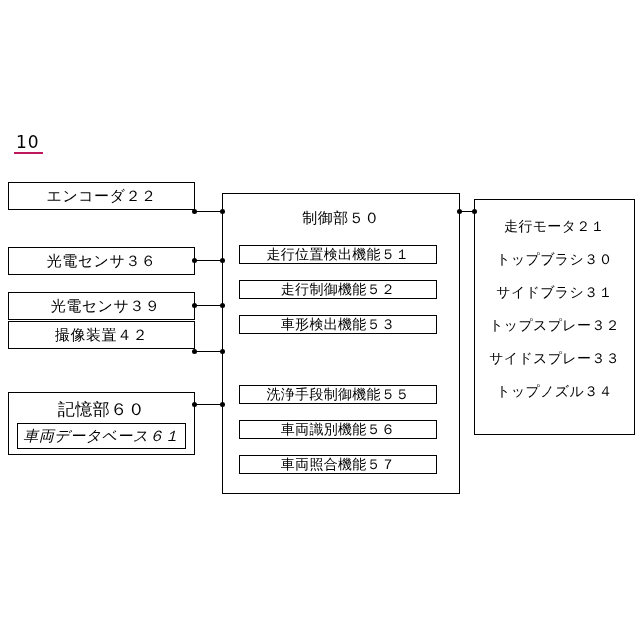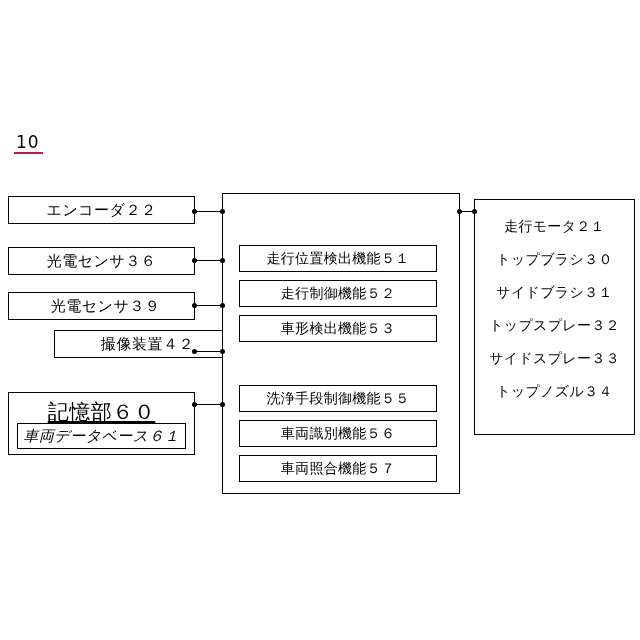--- a/index.html
+++ b/index.html
@@ -42,41 +42,40 @@
     letter-spacing: 0.5px;
     white-space: nowrap;
   }
 
   
   .left-box {
     left: 8px;
     width: 187px;
     height: 28px;
   }
-  #box-encoder   { top: 196px; }
+  #box-encoder   { top: 182px; }
   #box-photo36   { top: 247px; }
   #box-photo39   { top: 292px; padding-left: 8px; }
-  #box-imaging   { top: 330px; margin-left: 46px; }
+  #box-imaging   { top: 321px; }
 
   #box-storage {
     left: 8px;
     width: 187px;
     top: 392px;
     height: 63px;
     display: block;
   }
   #box-storage .storage-title {
     position: absolute;
     left: 0;
     right: 0;
     top: 5px;
     text-align: center;
-    font-size: 21px;
-    letter-spacing: 0.5px;
-    text-decoration: underline;
+    font-size: 17px;
+    letter-spacing: 0.5px;
   }
   #box-storage .storage-inner {
     position: absolute;
     left: 8px;
     right: 8px;
     top: 30px;
     height: 26px;
     box-sizing: border-box;
     border: 1.6px solid #000;
     background: #fff;
@@ -103,21 +102,21 @@
     right: 0;
     top: 15px;
     text-align: center;
     font-size: 15px;
     letter-spacing: 0.5px;
   }
   .func-box {
     position: absolute;
     left: 16px;
     width: 198px;
-    height: 27px;
+    height: 19px;
     box-sizing: border-box;
     border: 1.6px solid #000;
     background: #fff;
     display: flex;
     align-items: center;
     justify-content: center;
     font-size: 14px;
     letter-spacing: 0.3px;
     white-space: nowrap;
   }
@@ -175,20 +174,21 @@
   </div>
 
   <div class="box" id="box-storage">
     <div class="storage-title">記憶部６０</div>
     <div class="storage-inner">
       <span>車両データベース６１</span>
     </div>
   </div>
 
   <div class="box" id="box-control">
+    <div id="control-title">制御部５０</div>
 
     <div class="func-box" style="top:51px">
       <span>走行位置検出機能５１</span>
     </div>
     <div class="func-box" style="top:86px">
       <span>走行制御機能５２</span>
     </div>
     <div class="func-box" style="top:121px">
       <span>車形検出機能５３</span>
     </div>

